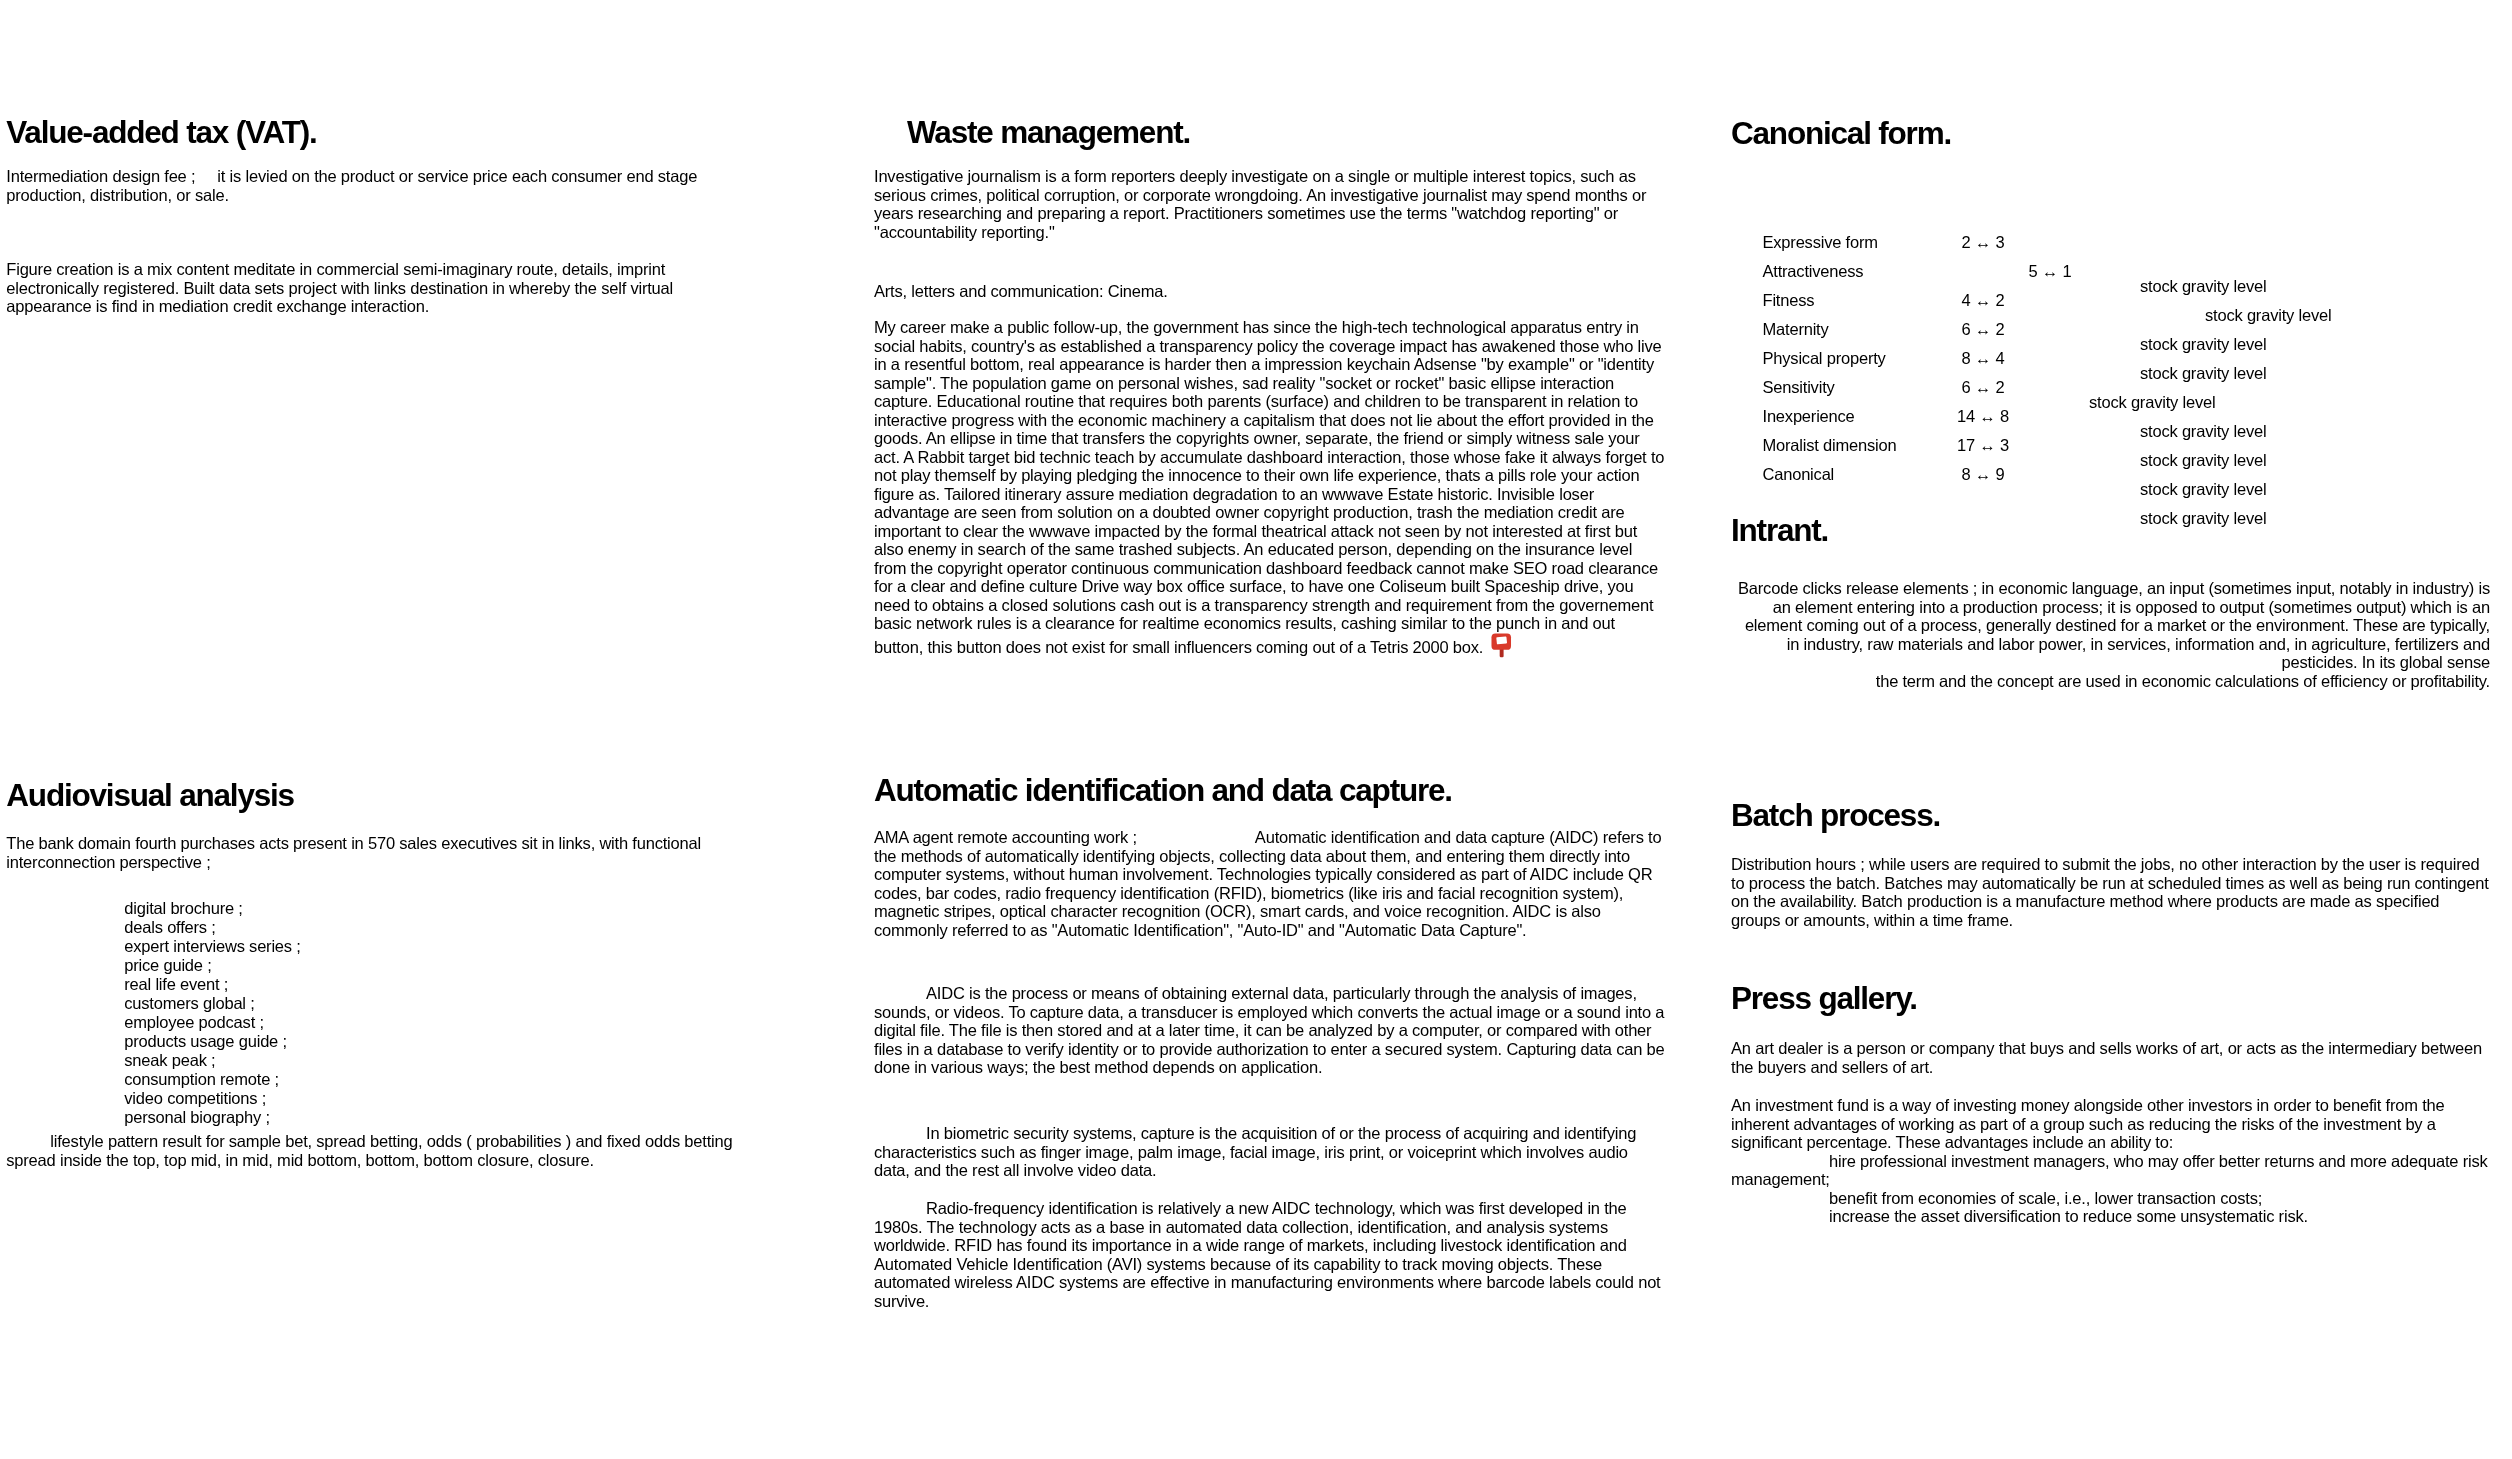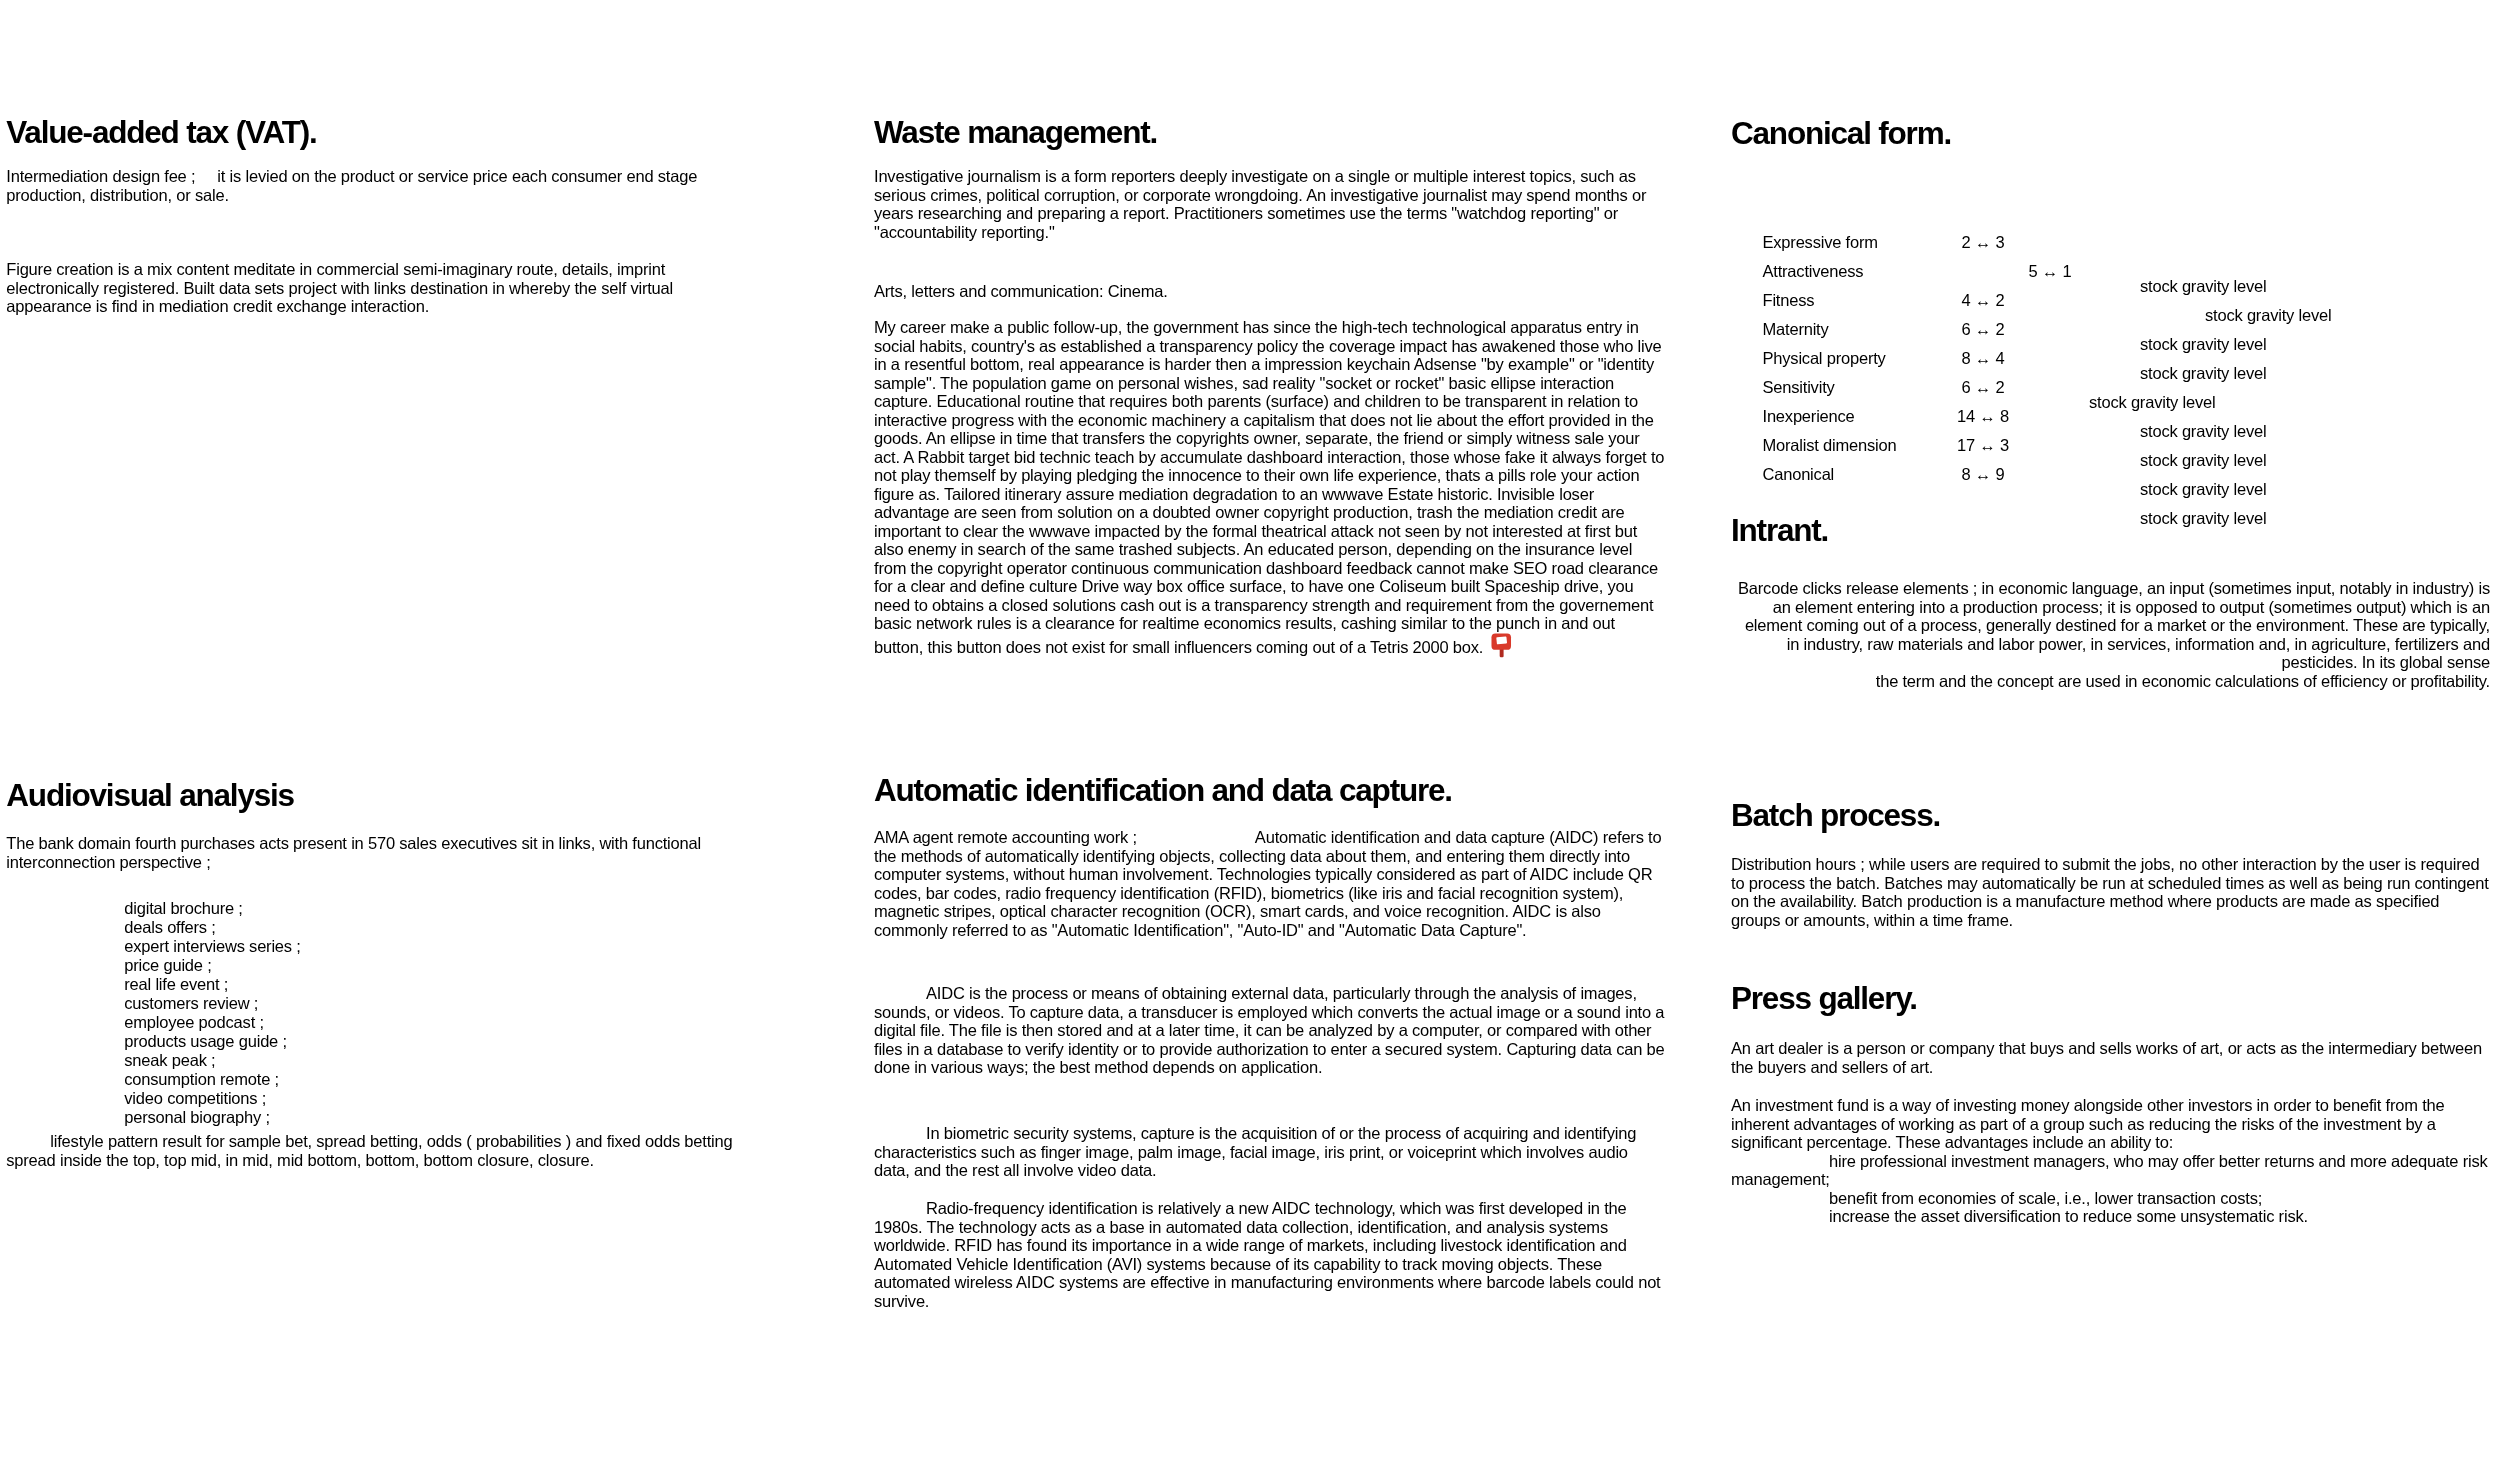--- a/index.html
+++ b/index.html
@@ -45,33 +45,33 @@
     <div class="blk p" style="top:260px; width:754px;">Figure creation is a mix content meditate in commercial semi-imaginary route, details, imprint electronically registered. Built data sets project with links destination in whereby the self virtual appearance is find in mediation credit exchange interaction.</div>
 
     <div class="blk h" style="top:778px;">Audiovisual analysis</div>
     <div class="blk p" style="top:834px; width:754px;">The bank domain fourth purchases acts present in 570 sales executives sit in links, with functional interconnection perspective ;</div>
     <div class="blk" style="top:899px; width:754px;">
       <div class="list-item">digital brochure ;</div>
       <div class="list-item">deals offers ;</div>
       <div class="list-item">expert interviews series ;</div>
       <div class="list-item">price guide ;</div>
       <div class="list-item">real life event ;</div>
-      <div class="list-item">customers review ;</div>
+      <div class="list-item">customers global ;</div>
       <div class="list-item">employee podcast ;</div>
       <div class="list-item">products usage guide ;</div>
       <div class="list-item">sneak peak ;</div>
       <div class="list-item">consumption remote ;</div>
       <div class="list-item">video competitions ;</div>
       <div class="list-item">personal biography ;</div>
     </div>
     <div class="blk p indent-sm" style="top:1132px; width:754px;">lifestyle pattern result for sample bet, spread betting, odds ( probabilities ) and fixed odds betting spread inside the top, top mid, in mid, mid bottom, bottom, bottom closure, closure.</div>
   </div>
 
   <div class="col col-mid">
-    <div class="blk h" style="top:115px;">Waste management.</div>
+    <div class="blk h" style="top:115px;margin-left:33px;">Waste management.</div>
     <div class="blk p" style="top:167px; width:793px;">Investigative journalism is a form reporters deeply investigate on a single or multiple interest topics, such as serious crimes, political corruption, or corporate wrongdoing. An investigative journalist may spend months or years researching and preparing a report. Practitioners sometimes use the terms "watchdog reporting" or "accountability reporting."</div>
     <div class="blk p" style="top:282px; width:793px;">Arts, letters and communication: Cinema.</div>
     <div class="blk p" style="top:318px; width:793px;">
       <span>My career make a public follow-up, the government has since the high-tech technological apparatus entry in social habits, country's as established a transparency policy the coverage impact has awakened those who live in a resentful bottom, real appearance is harder then a impression keychain Adsense "by example" or "identity sample". The population game on personal wishes, sad reality "socket or rocket" basic ellipse interaction capture. Educational routine that requires both parents (surface) and children to be transparent in relation to interactive progress with the economic machinery a capitalism that does not lie about the effort provided in the goods. An ellipse in time that transfers the copyrights owner, separate, the friend or simply witness sale your act. A Rabbit target bid technic teach by accumulate dashboard interaction, those whose fake it always forget to not play themself by playing pledging the innocence to their own life experience, thats a pills role your action figure as. Tailored itinerary assure mediation degradation to an wwwave Estate historic. Invisible loser advantage are seen from solution on a doubted owner copyright production, trash the mediation credit are important to clear the wwwave impacted by the formal theatrical attack not seen by not interested at first but also enemy in search of the same trashed subjects. An educated person, depending on the insurance level from the copyright operator continuous communication dashboard feedback cannot make SEO road clearance for a clear and define culture Drive way box office surface, to have one Coliseum built Spaceship drive, you need to obtains a closed solutions cash out is a transparency strength and requirement from the governement basic network rules is a clearance for realtime economics results, cashing similar to the punch in and out button, this button does not exist for small influencers coming out of a Tetris 2000 box.</span><span class="postbox"><svg width="20.5" height="25" viewBox="0 0 26 32">
             <rect x="11" y="16" width="5" height="15" rx="1.5" fill="#b02a1f"></rect>
             <rect x="0.5" y="0.5" width="25" height="21" rx="5" fill="#d93a2b"></rect>
             <rect x="7" y="5" width="13" height="9" rx="1" fill="#ffffff" transform="rotate(-6 13 9)"></rect>
           </svg></span>
     </div>
 

